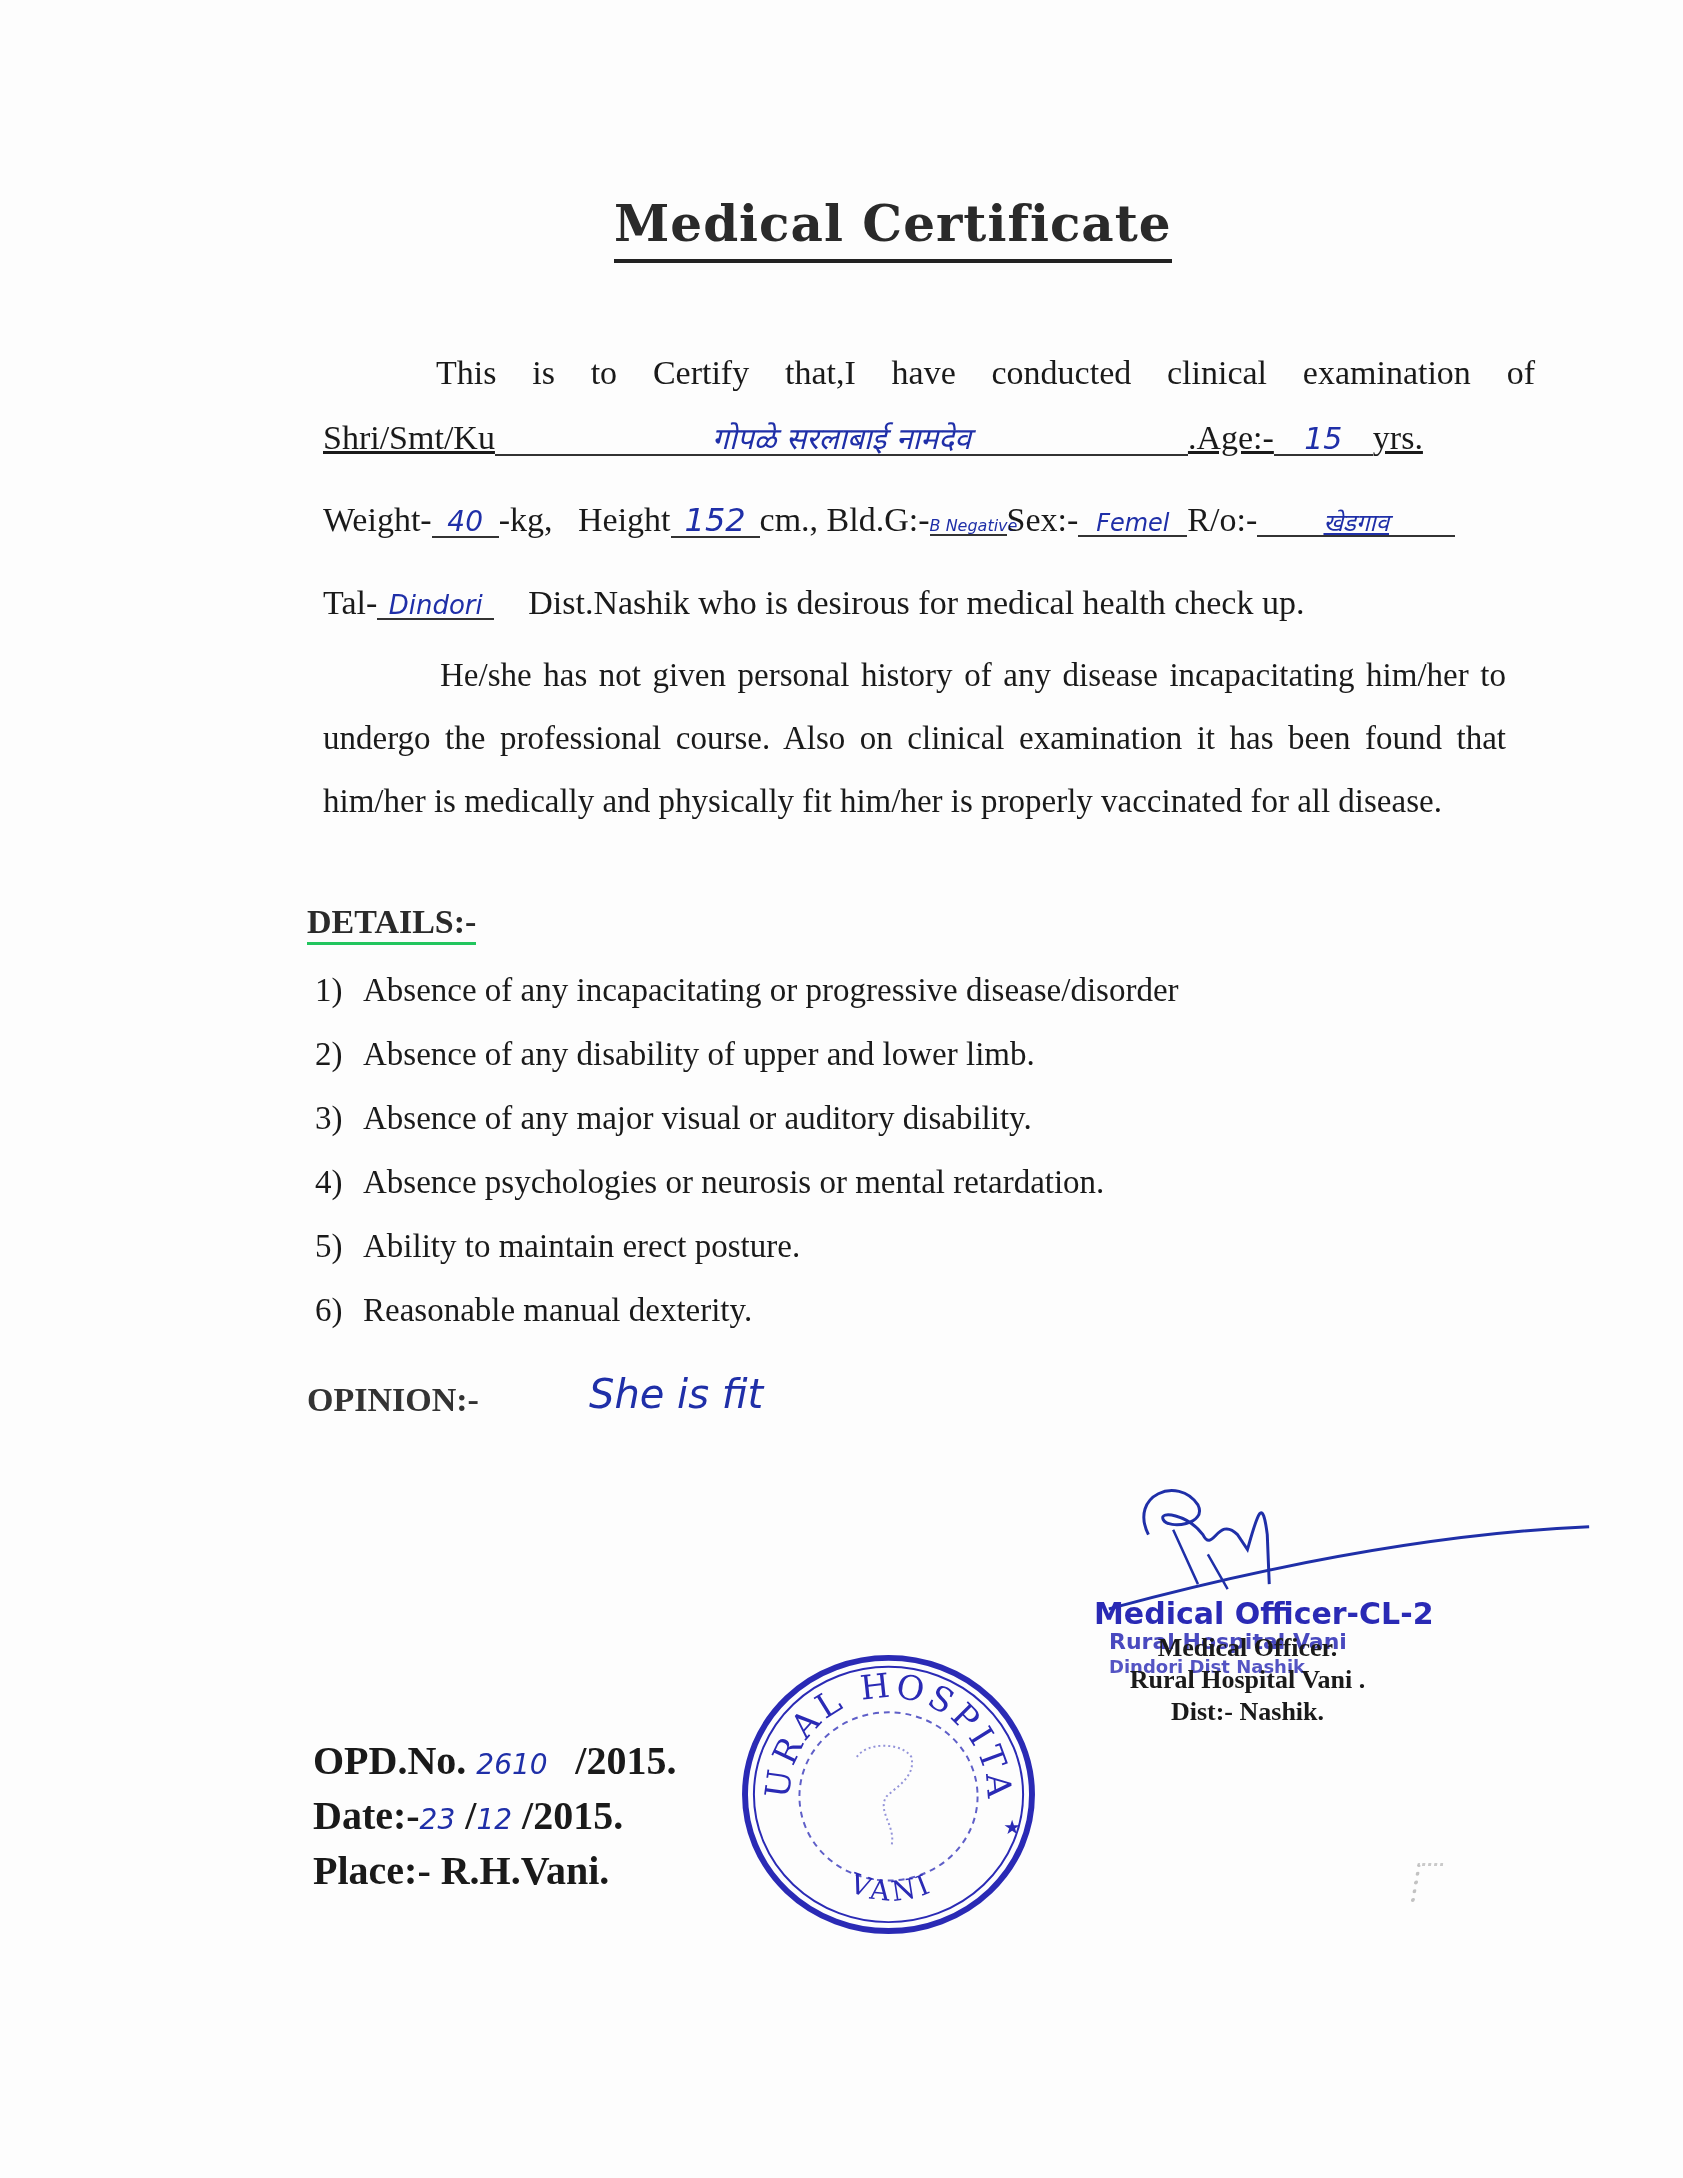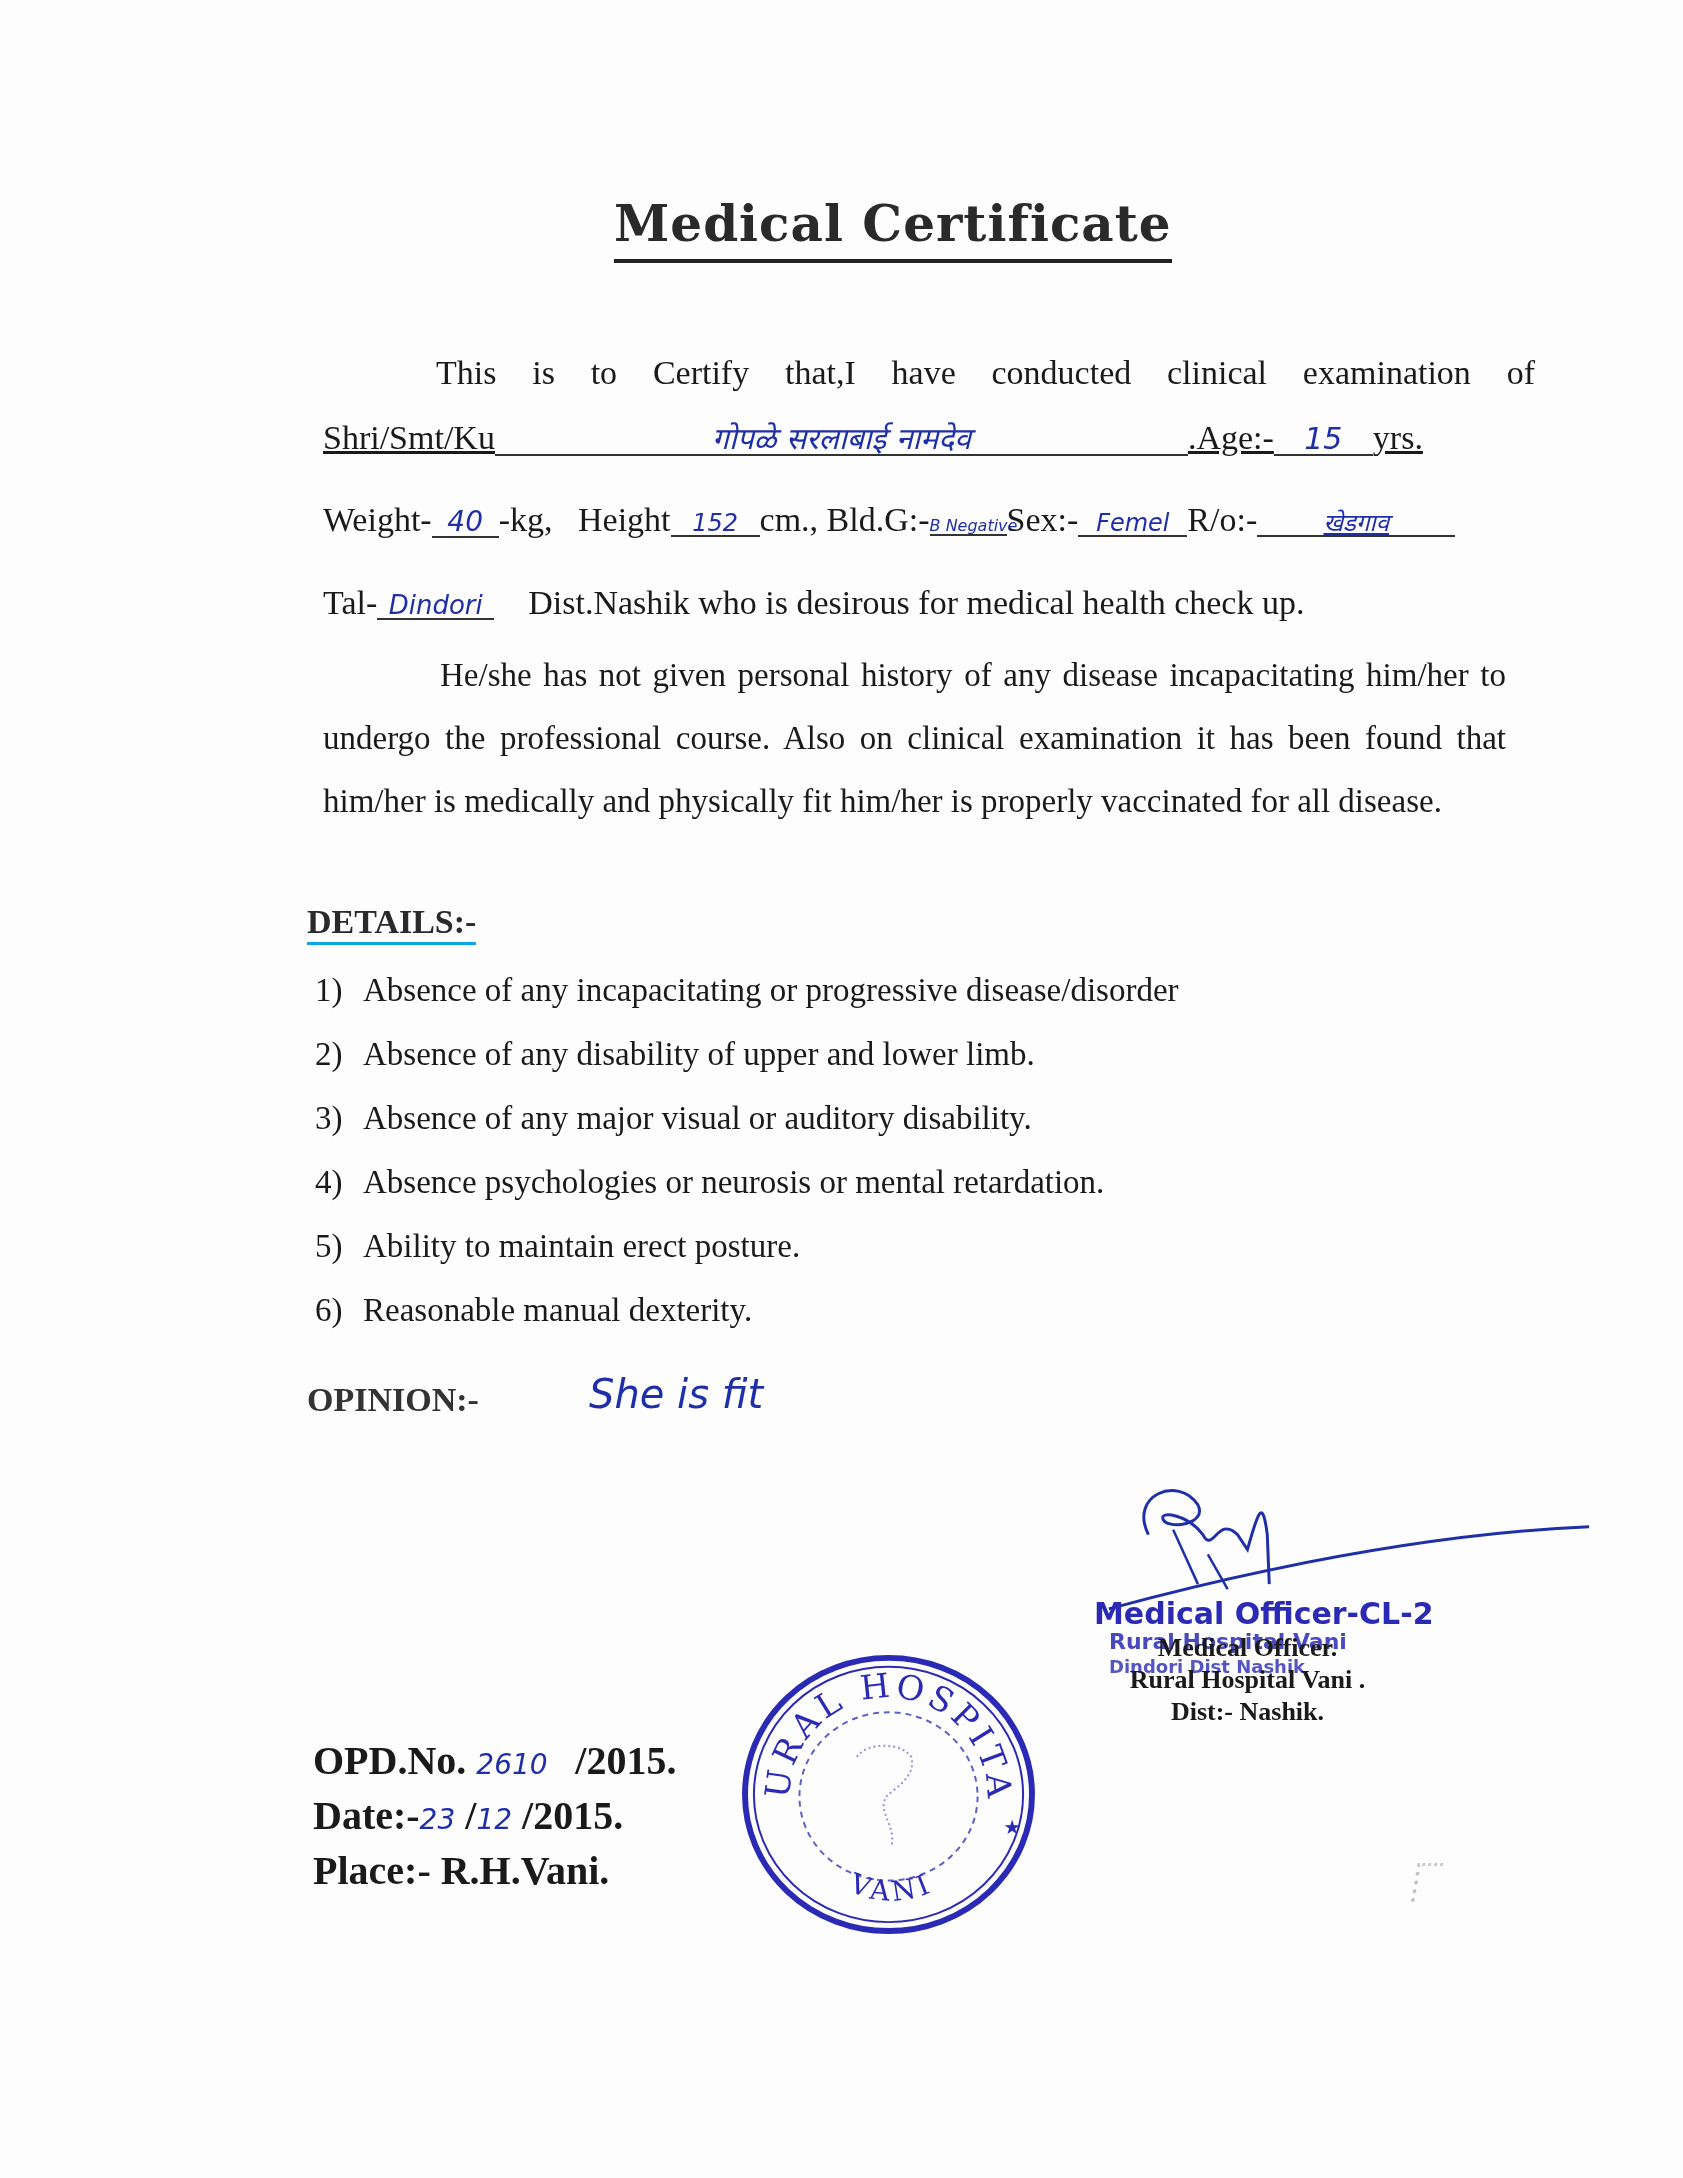--- a/index.html
+++ b/index.html
@@ -48,21 +48,21 @@
   }
   .para {
     font-size: 33px;
     line-height: 63px;
     text-align: justify;
     text-align-last: left;
   }
   .details-head {
     font-size: 34px;
     font-weight: bold;
-    border-bottom: 3px solid #0ea5e9;
+    border-bottom: 3px solid #22c55e;
     padding-bottom: 1px;
     color: #2a2a2a;
   }
   .list { list-style: none; margin: 0; padding: 0; }
   .list li {
     font-size: 33px;
     height: 64px;
     line-height: 64px;
     white-space: nowrap;
   }
@@ -102,21 +102,21 @@
   <span>examination</span>
   <span>of</span>
 </div>
 
 <div class="abs body-line" style="left:323px; top:421px;text-decoration:underline;">
   <span>Shri/Smt/Ku</span><span class="blank ink" style="width:693px; font-size:30px;">गोपळे सरलाबाई नामदेव</span><span>.Age:-</span><span class="blank ink" style="width:99px; font-size:30px;">15</span><span>yrs.</span>
 </div>
 
 <div class="abs body-line" style="left:323px; top:503px;">
   <span>Weight-</span><span class="blank ink" style="width:67px; font-size:28px;">40</span><span>-kg,</span>
-  &nbsp;&nbsp;<span>Height</span><span class="blank ink" style="width:89px; font-size:24px;">152</span><span>cm.,</span>
+  &nbsp;&nbsp;<span>Height</span><span class="blank ink" style="width:89px; font-size:32px;">152</span><span>cm.,</span>
   <span>Bld.G:-</span><span class="blank ink" style="width:77px; font-size:16px;">B Negative</span><span>Sex:-</span><span class="blank ink" style="width:109px; font-size:24px;">Femel</span><span>R/o:-</span><span class="blank ink" style="width:198px; font-size:24px;text-decoration:underline;">खेडगाव</span>
 </div>
 
 <div class="abs body-line" style="left:323px; top:586px;">
   <span>Tal-</span><span class="blank ink" style="width:117px; font-size:26px;">Dindori</span>&nbsp;&nbsp;&nbsp;&nbsp;<span>Dist.Nashik who is desirous for medical health check up.</span>
 </div>
 
 <div class="abs para" style="left:323px; top:644px; width:1183px; text-indent:117px;">He/she has not given personal history of any disease incapacitating him/her to undergo the professional course. Also on clinical examination it has been found that him/her is medically and physically fit him/her is properly vaccinated for all disease.</div>
 
 <div class="abs details-head" style="left:307px; top:903px;">DETAILS:-</div>

